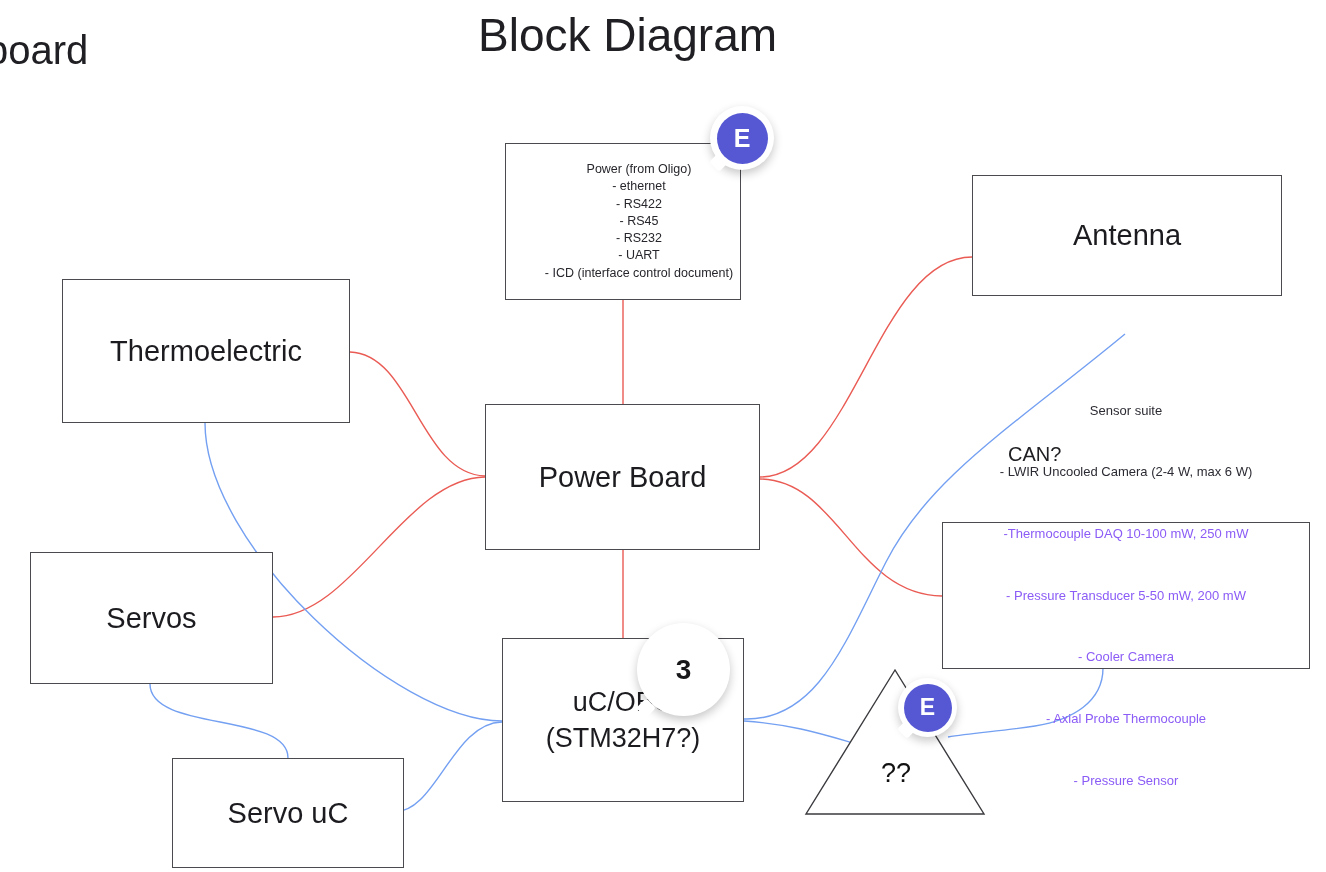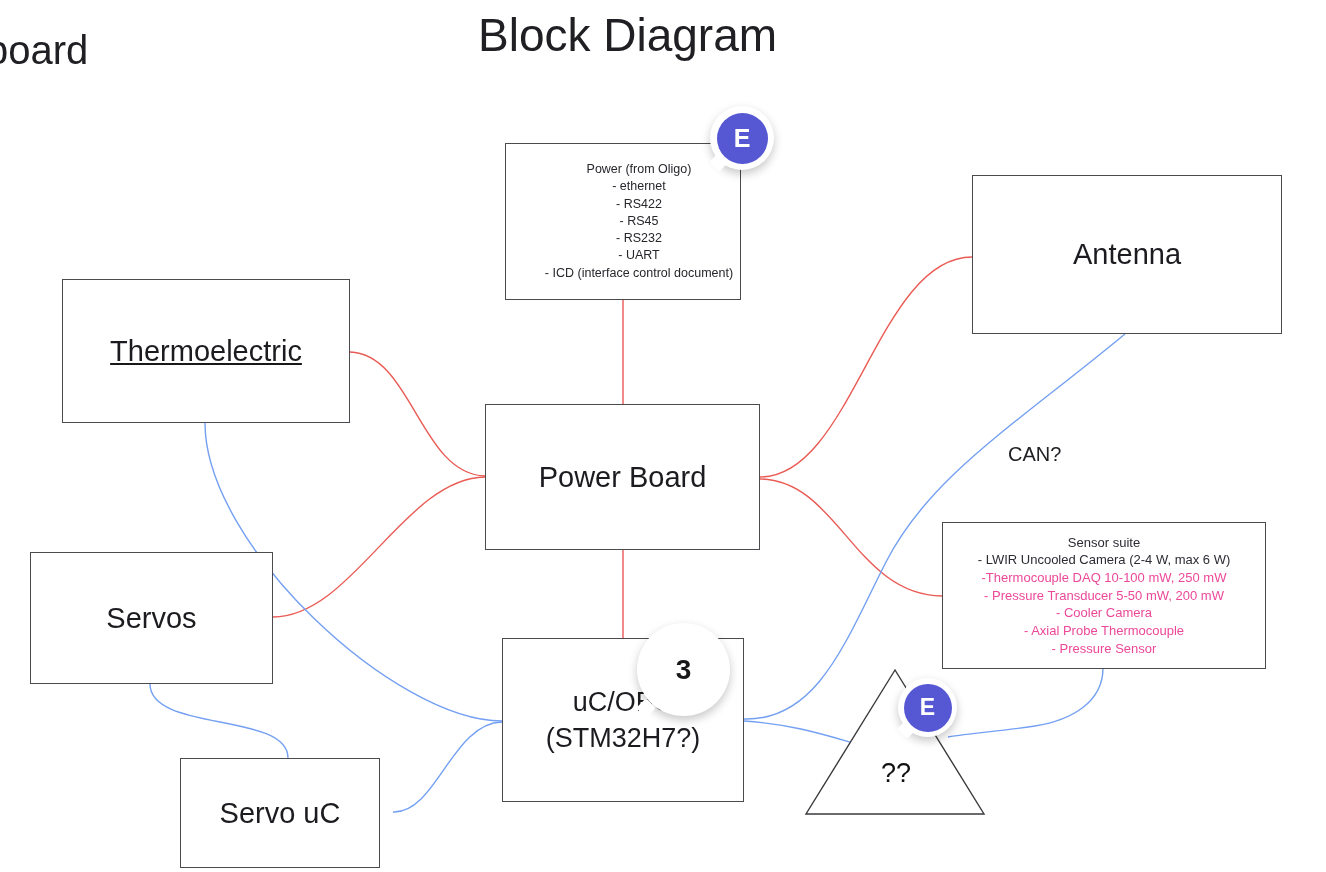--- a/index.html
+++ b/index.html
@@ -15,21 +15,21 @@
     border:1.5px solid #4b4b4f;box-sizing:border-box;
     display:flex;flex-direction:column;align-items:center;justify-content:center;
     text-align:center;
   }
   .node .big{font-size:29px;line-height:1.32;color:#1c1c20;}
   .node .med{font-size:27px;line-height:1.35;color:#1c1c20;}
 
   .notes{font-size:12.5px;line-height:1.38;color:#26262c;padding-left:32px;}
   .sensor-text{font-size:13px;line-height:1.36;}
   .sensor-text div:nth-child(-n+2){color:#2b2b33;}
-  .sensor-text div:nth-child(n+3){color:#ec4899;}
+  .sensor-text div:nth-child(n+3){color:#8b5cf6;}
 
   .floating-label{position:absolute;z-index:2;color:#202024;}
   #partial-board-label{left:-14px;top:28px;font-size:40px;}
   #diagram-title{left:478px;top:8px;font-size:46px;}
   #can-label{left:1008px;top:443px;font-size:20px;}
   #triangle-label{position:absolute;left:858px;top:758px;width:76px;text-align:center;
     font-size:27px;color:#111;z-index:3;}
 
   
   .badge{position:absolute;z-index:4;border-radius:50%;background:#ffffff;
@@ -83,52 +83,52 @@
   <div class="node notes" style="left:505px;top:143px;width:236px;height:157px;">
     <div>Power (from Oligo)</div>
     <div>- ethernet</div>
     <div>- RS422</div>
     <div>- RS45</div>
     <div>- RS232</div>
     <div>- UART</div>
     <div>- ICD (interface control document)</div>
   </div>
 
-  <div class="node" style="left:972px;top:175px;width:310px;height:159px;">
+  <div class="node" style="left:972px;top:175px;width:310px;height:121px;">
     <div class="big">Antenna</div>
   </div>
 
-  <div class="node" style="left:62px;top:279px;width:288px;height:144px;text-decoration:underline;">
+  <div class="node" style="left:62px;top:279px;width:288px;height:144px;">
     <div class="big">Thermoelectric</div>
   </div>
 
   <div class="node" style="left:485px;top:404px;width:275px;height:146px;">
     <div class="big">Power Board</div>
   </div>
 
   <div class="node" style="left:30px;top:552px;width:243px;height:132px;">
     <div class="big">Servos</div>
   </div>
 
-  <div class="node sensor-text" style="left:942px;top:522px;width:324px;height:147px;">
+  <div class="node sensor-text" style="left:942px;top:522px;width:368px;height:147px;gap:44px;">
     <div>Sensor suite</div>
     <div>- LWIR Uncooled Camera (2-4 W, max 6 W)</div>
     <div>-Thermocouple DAQ 10-100 mW, 250 mW</div>
     <div>- Pressure Transducer 5-50 mW, 200 mW</div>
     <div>- Cooler Camera</div>
     <div>- Axial Probe Thermocouple</div>
     <div>- Pressure Sensor</div>
   </div>
 
   <div class="node" style="left:502px;top:638px;width:242px;height:164px;">
     <div class="med">uC/OBC</div>
     <div class="med">(STM32H7?)</div>
   </div>
 
-  <div class="node" style="left:180px;top:758px;width:200px;height:110px;">
+  <div class="node" style="left:172px;top:758px;width:232px;height:110px;">
     <div class="big">Servo uC</div>
   </div>
 
   <div id="triangle-label">??</div>
 
   <div class="badge" id="badge-e-top">
     <div class="inner" style="background:#5557d3;">E</div>
   </div>
 
   <div class="badge" id="badge-count">

